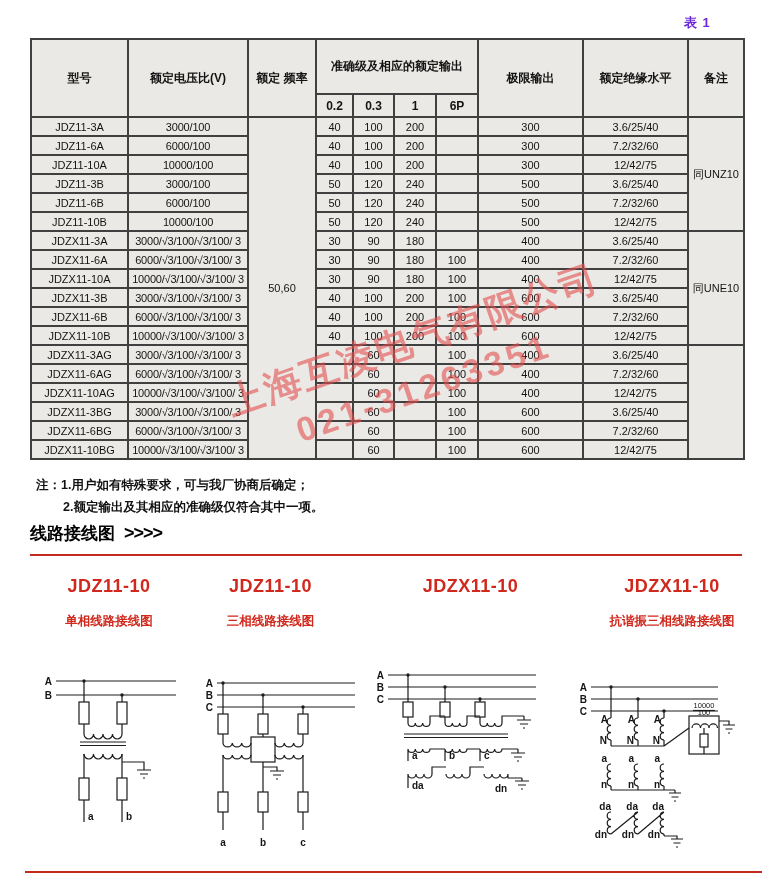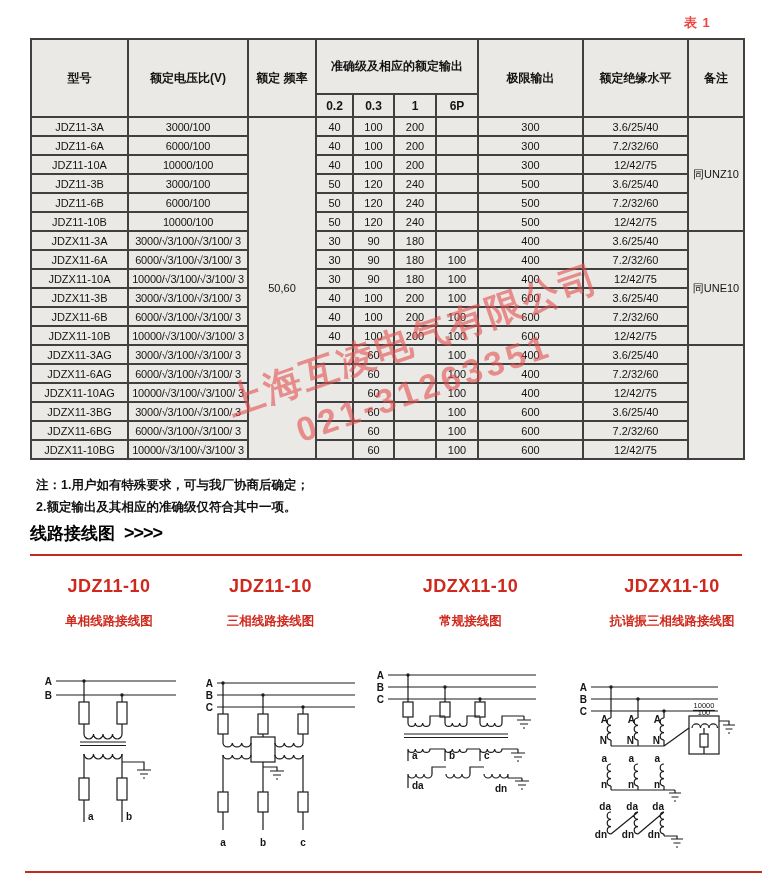--- a/index.html
+++ b/index.html
@@ -1,35 +1,35 @@
 <!DOCTYPE html>
 <html><head>
 <meta charset="utf-8">
 <style>
   html,body{margin:0;padding:0;background:#ffffff;}
   body{font-family:"Liberation Sans","DejaVu Sans",sans-serif;color:#141414;}
   .page{position:relative;width:770px;height:888px;background:#ffffff;overflow:hidden;}
 
-  .table-tag{position:absolute;left:684px;top:14px;font-size:13px;font-weight:bold;color:#ef4444;letter-spacing:1px;}
+  .table-tag{position:absolute;left:684px;top:14px;font-size:13px;font-weight:bold;color:#6d28d9;letter-spacing:1px;}
 
   table.spec{position:absolute;left:30px;top:38px;width:713px;border-collapse:collapse;table-layout:fixed;
              background:#eae9e5;border:2px solid #2f2f2f;}
   table.spec th,table.spec td{border:2px solid #404040;padding:0;text-align:center;vertical-align:middle;
              overflow:hidden;white-space:nowrap;}
   table.spec th{font-size:12px;font-weight:600;height:21px;}
   thead tr.main th{height:53px;}
   th.freq-h{white-space:pre-line;line-height:17px;}
   table.spec td{font-size:11px;height:17px;}
   td.ratio{font-size:10px;letter-spacing:-0.2px;}
   td.model{font-size:11px;}
   td.freq{font-size:11.5px;}
   td.remark{font-size:11px;}
 
   .notes{position:absolute;left:36px;top:474px;font-size:12.5px;font-weight:bold;color:#111;line-height:22px;}
-  .notes .note2{}
+  .notes .note2{margin-left:27px;}
 
   .section-head{position:absolute;left:30px;top:522px;color:#000000;font-weight:bold;font-size:17px;}
   .section-head .chev{margin-left:9px;letter-spacing:-1px;font-size:18px;}
   .red-line{position:absolute;height:2px;background:#c3291d;}
   .line-top{left:30px;top:554px;width:712px;}
   .line-bottom{left:25px;top:871px;width:737px;}
 
   .diag-title{position:absolute;top:576px;text-align:center;color:#d0281c;font-weight:bold;}
   .diag-title .m{font-size:18px;letter-spacing:0.5px;}
   .diag-title .c{font-size:12.5px;margin-top:16px;}
@@ -289,21 +289,20 @@
   <div class="diag-title dt1">
     <div class="m">JDZ11-10</div>
     <div class="c">单相线路接线图</div>
   </div>
   <div class="diag-title dt2">
     <div class="m">JDZ11-10</div>
     <div class="c">三相线路接线图</div>
   </div>
   <div class="diag-title dt3">
     <div class="m">JDZX11-10</div>
-    <div class="c">常规接线图</div>
   </div>
   <div class="diag-title dt4">
     <div class="m">JDZX11-10</div>
     <div class="c">抗谐振三相线路接线图</div>
   </div>
 
   <svg class="diagram sv1" width="160" height="200" viewBox="0 0 160 200">
     <g>
         <path d="M26,31 H146 M26,45 H146"></path>
       </g>

